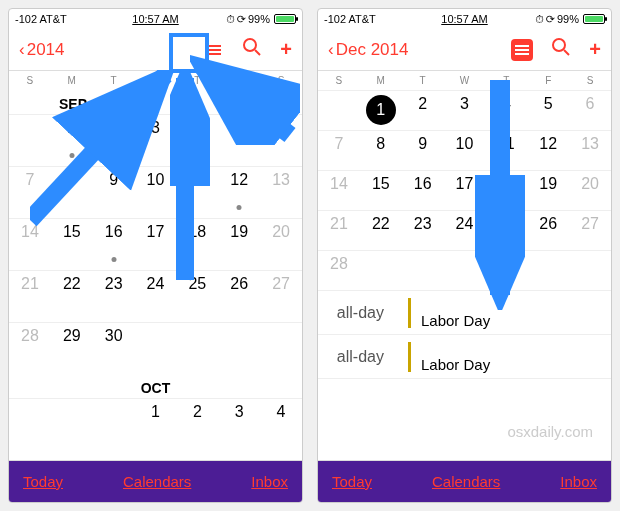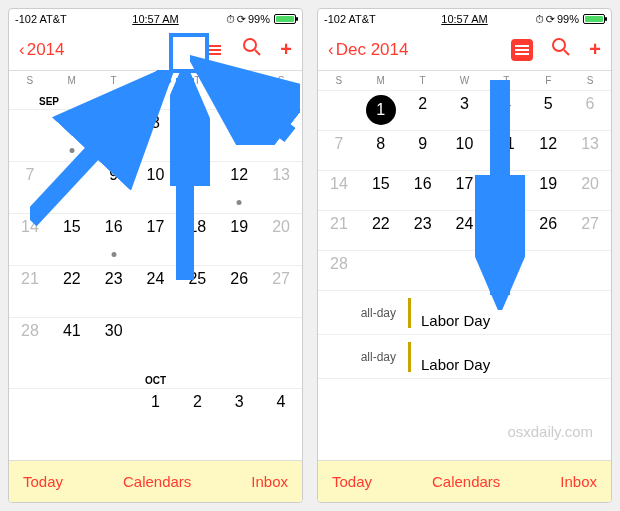--- a/index.html
+++ b/index.html
@@ -15,32 +15,32 @@
   .nav { height: 42px; display: flex; align-items: center; justify-content: space-between; padding: 0 10px; border-bottom: 1px solid #ddd; }
   .nav .back { color: #ff3b30; font-size: 17px; display: flex; align-items: center; gap: 2px; }
   .nav .right { display: flex; align-items: center; gap: 18px; }
   .nav .right .icon { color: #ff3b30; font-size: 20px; font-weight: bold; }
   .list-toggle { display:flex; flex-direction:column; gap:2px; justify-content:center; align-items:center; width:22px; height:22px; }
   .list-toggle span { display:block; width:16px; height:2px; background:#ff3b30; border-top: 2px solid #ff3b30; }
   .list-toggle.active { background:#ff3b30; border-radius:4px; padding:3px; }
   .list-toggle.active span { background:#fff; border-top-color:#fff; width:14px; }
   .highlight-box { position:absolute; border:4px solid #2d8cff; width:40px; height:40px; top:24px; left:160px; z-index:50; }
   .dow { display:grid; grid-template-columns: repeat(7,1fr); text-align:center; font-size:10px; color:#888; padding: 4px 0; }
-  .month-label { font-size:10px; font-weight:bold; padding: 6px 0 2px 30px; text-align:left; }
+  .month-label { font-size:14px; font-weight:bold; padding: 6px 0 2px 50px; text-align:left; }
   .month-label.oct { text-align:center; padding-left:0; }
   .grid { display:grid; grid-template-columns: repeat(7,1fr); }
   .cell { height: 52px; border-top: 1px solid #eee; text-align:center; padding-top:4px; font-size:16px; color:#000; position:relative; }
   .cell.small { height: 40px; }
   .cell.dim { color:#bbb; }
   .cell .dot { width:5px; height:5px; background:#888; border-radius:50%; position:absolute; bottom:8px; left:50%; transform:translateX(-50%); }
   .cell.selected .num { display:inline-flex; width:30px; height:30px; background:#000; color:#fff; border-radius:50%; align-items:center; justify-content:center; }
-  .toolbar { margin-top:auto; height:42px; border-top:1px solid #ddd; background:#fef9c3; display:flex; align-items:center; justify-content:space-between; padding:0 14px; color:#ff3b30; font-size:15px; }
+  .toolbar { margin-top:auto; height:42px; border-top:1px solid #ddd; background:#4c1d95; display:flex; align-items:center; justify-content:space-between; padding:0 14px; color:#ff3b30; font-size:15px;text-decoration:underline; }
   .events { border-top:1px solid #eee; }
   .event-row { display:flex; height:44px; align-items:center; border-bottom:1px solid #eee; }
-  .event-row .allday { width:90px; text-align:right; padding-right:12px; font-size:12px; color:#555; }
+  .event-row .allday { width:90px; text-align:right; padding-right:24px; font-size:16px; color:#555; }
   .event-row .bar { width:3px; height:30px; background:#c9a400; margin-right:10px; }
   .event-row .title { font-size:15px;margin-top:16px; }
   .watermark { position:absolute; right:18px; bottom:62px; color:#ccc; font-size:15px; font-family: Arial; }
   
   .arrow { position:absolute; z-index:60; }
   .arrow svg { display:block; }
 </style>
 </head>
 <body>
 
@@ -111,21 +111,21 @@
         <div class="cell"><span class="num">19</span></div>
         <div class="cell dim"><span class="num">20</span></div>
         <div class="cell dim"><span class="num">21</span></div>
         <div class="cell"><span class="num">22</span></div>
         <div class="cell"><span class="num">23</span></div>
         <div class="cell"><span class="num">24</span></div>
         <div class="cell"><span class="num">25</span></div>
         <div class="cell"><span class="num">26</span></div>
         <div class="cell dim"><span class="num">27</span></div>
         <div class="cell dim"><span class="num">28</span></div>
-        <div class="cell"><span class="num">41</span></div>
+        <div class="cell"><span class="num">29</span></div>
         <div class="cell"><span class="num">30</span></div>
         <div class="cell"></div>
         <div class="cell"></div>
         <div class="cell"></div>
         <div class="cell"></div>
       </div>
     <div class="month-label oct">OCT</div>
     <div class="grid" id="grid-oct">
         <div class="cell small"></div>
         <div class="cell small"></div>

